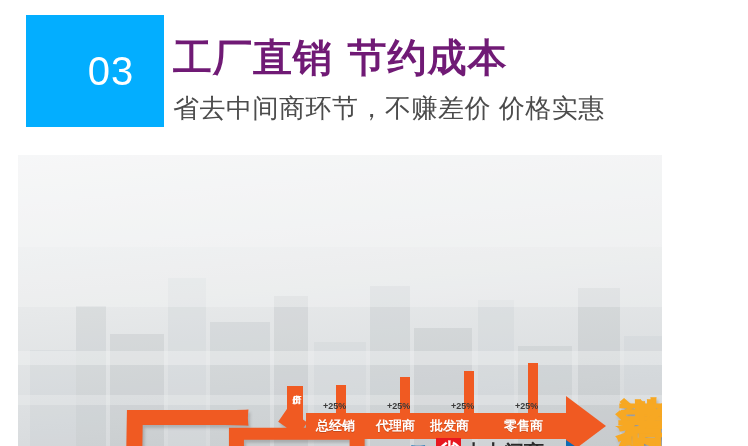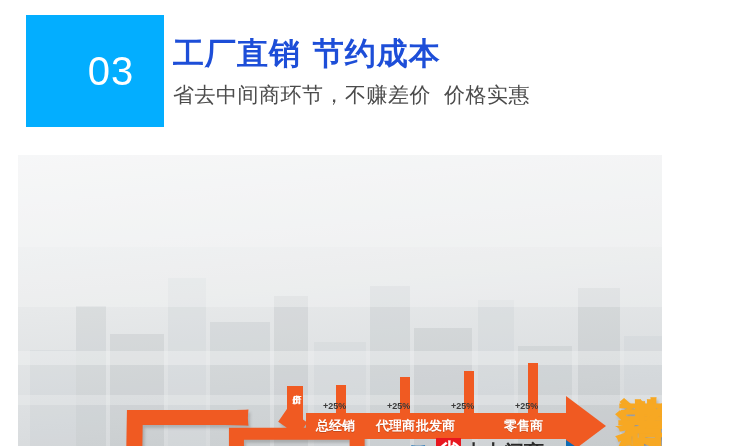--- a/index.html
+++ b/index.html
@@ -23,29 +23,29 @@
   #step-badge-number{
     color:#ffffff;font-size:40px;font-weight:400;letter-spacing:1px;
     font-family:"Liberation Sans",sans-serif;
     line-height:1;
     margin-left:32px;
   }
   #header-text{
     position:absolute;left:173px;top:36px;width:560px;
   }
   #header-title{
-    font-size:31px;font-weight:bold;color:#1d4ed8;
+    font-size:39px;font-weight:bold;color:#701a75;
     letter-spacing:1px;line-height:1.15;white-space:nowrap;
     font-family:"DejaVu Sans","Liberation Sans",sans-serif;
   }
   #header-subtitle{
     margin-top:12px;
-    font-size:21px;font-weight:400;color:#4c4c4c;
+    font-size:26px;font-weight:400;color:#4c4c4c;
     letter-spacing:0.5px;line-height:1.2;white-space:nowrap;
-    font-family:Liberation Mono, monospace;
+    font-family:Liberation Sans, sans-serif;
   }
 
   
   #banner{
     position:absolute;left:18px;top:155px;width:644px;height:291px;
     overflow:hidden;
     background:
       linear-gradient(175deg,#f2f3f4 0%,#e7e9ea 45%,#dcdfe1 75%,#d3d6d8 100%);
   }
   
@@ -188,21 +188,21 @@
   <div class="pct-label" style="left:305px;top:246px;">+25%</div>
   <div class="pct-label" style="left:369px;top:246px;">+25%</div>
   <div class="pct-label" style="left:433px;top:246px;">+25%</div>
   <div class="pct-label" style="left:497px;top:246px;">+25%</div>
 
   <div id="orange-arrow"></div>
   <div id="orange-arrow-head"></div>
 
   <div class="chain-label" style="left:298px;">总经销</div>
   <div class="chain-label" style="left:358px;font-family:Liberation Serif, serif;">代理商</div>
-  <div class="chain-label" style="left:398px;">批发商</div>
+  <div class="chain-label" style="left:412px;">批发商</div>
   <div class="chain-label" style="left:486px;">零售商</div>
 
   <div id="blue-arrow-head"></div>
 
   <div id="skip-middleman">
     <span id="skip-sheng">省</span>
     <span id="skip-rest">去中间商</span>
   </div>
 
   <div id="consumer">消费者</div>

